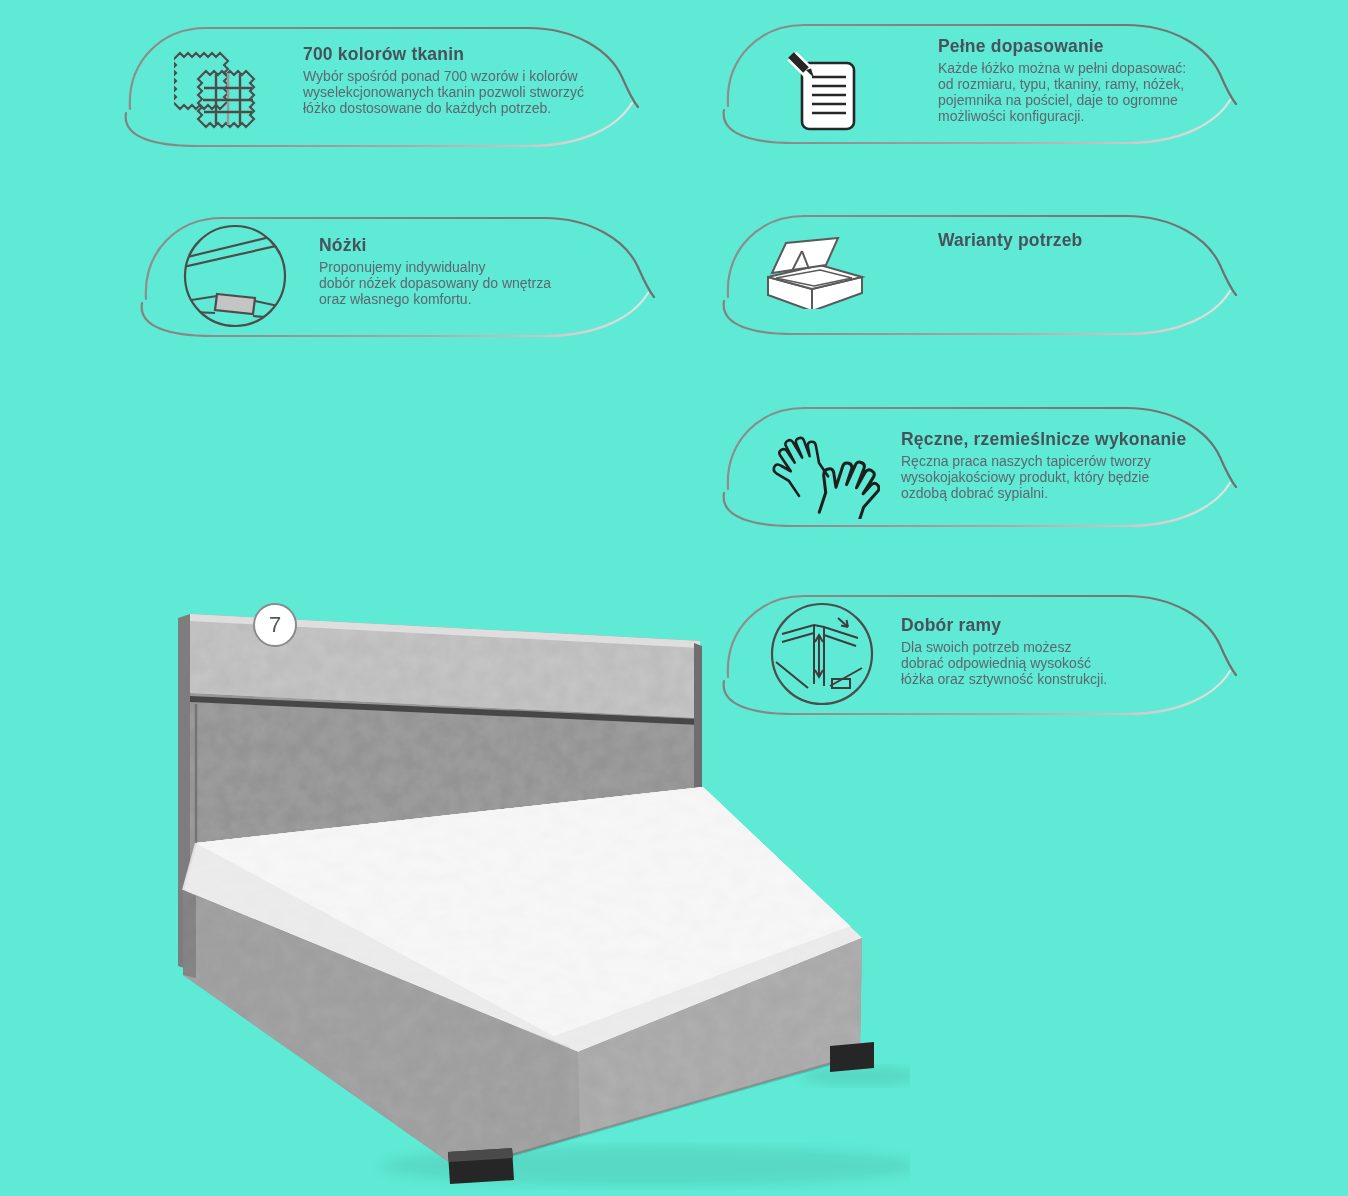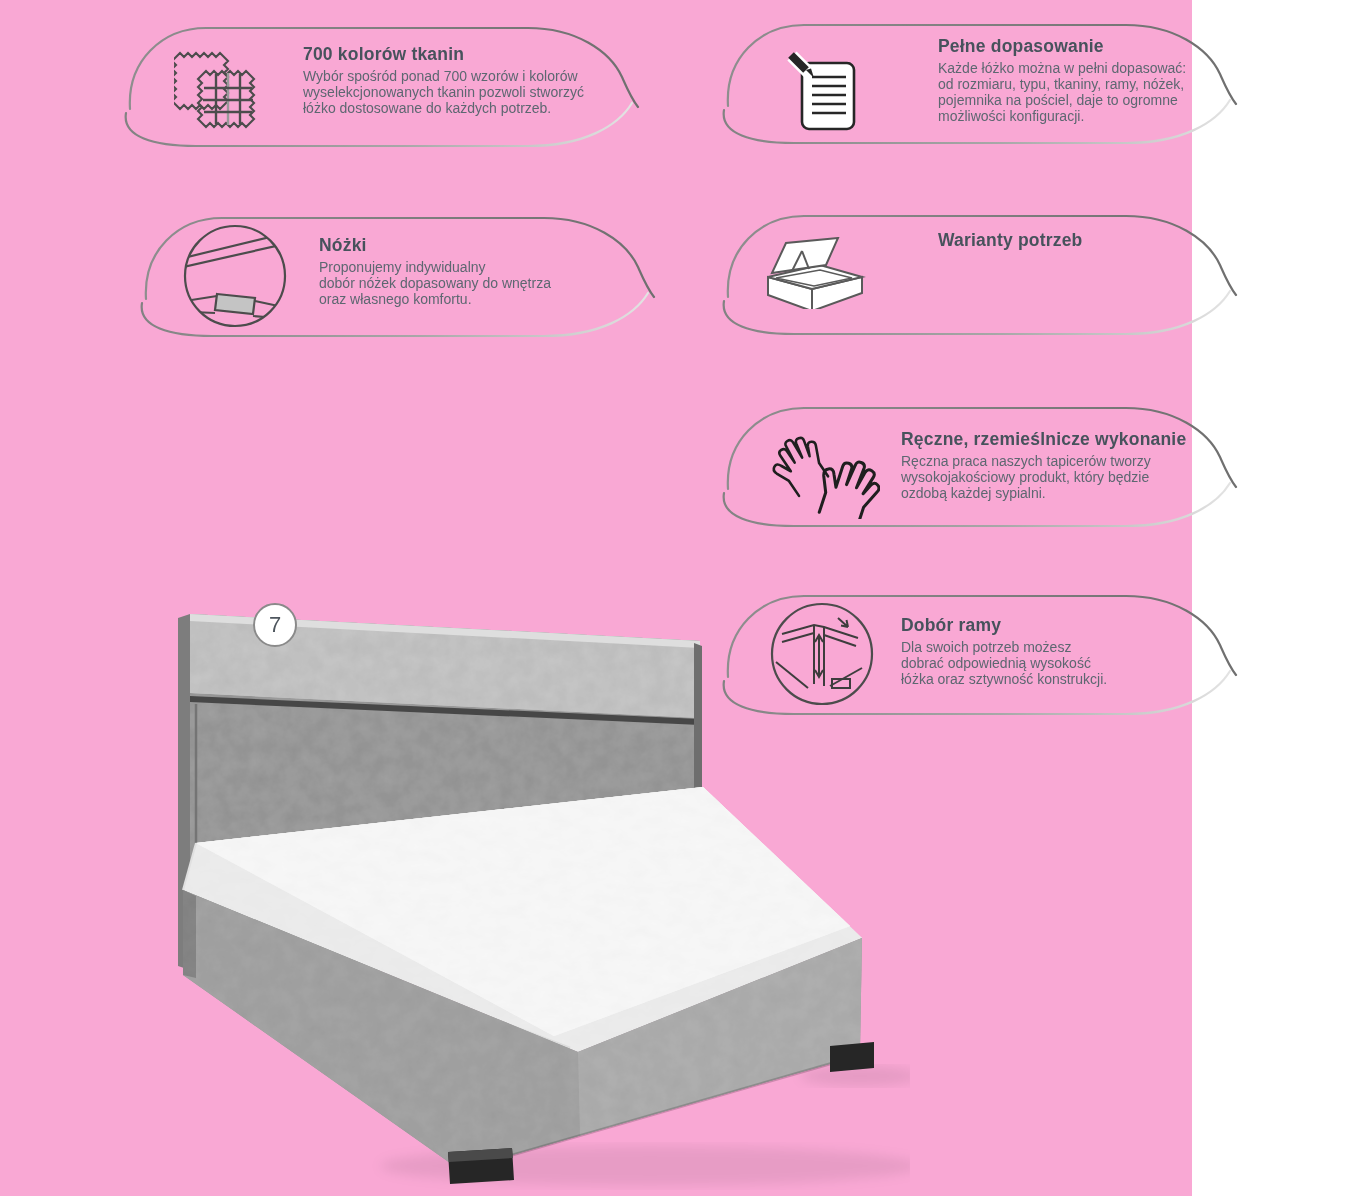--- a/index.html
+++ b/index.html
@@ -1,17 +1,17 @@
 <!DOCTYPE html>
 <html><head>
 <meta charset="utf-8">
 <style>
   html,body{margin:0;padding:0;background:#ffffff;width:1348px;height:1196px;overflow:hidden;
     font-family:"Liberation Sans", sans-serif;-webkit-font-smoothing:antialiased;}
-  .page{position:relative;width:1192px;height:1196px;background:#f9a8d4;}
+  .page{position:relative;width:1348px;height:1196px;background:#5eead4;}
 
   
   .card{position:absolute;width:492px;height:124px;}
   .card-border{position:absolute;left:-30px;top:-2px;pointer-events:none;}
   .card-icon{position:absolute;}
   .card-text{position:absolute;left:155px;top:18px;}
   .card.text-far .card-text{left:192px;}
   .card-title{margin:0;font-size:17.5px;font-weight:bold;color:#47525c;letter-spacing:.2px;}
   .card-desc{margin:3px 0 0 0;font-size:14px;line-height:16px;color:#5d6771;white-space:pre-line;}
 
@@ -194,21 +194,21 @@
         </g>
         <g transform="translate(50,34) rotate(18 29 30) scale(1.16)">
           <path d="M9,54 L9,36 L3,23 Q1,18 5,16 Q9,14 11,19 L16,29 L16,10 Q16,6 20,6 Q24,6 24,10 L24,24 L26,6 Q26,2 30,2 Q34,2 34,6 L33,24 L36,9 Q37,5 41,6 Q45,7 44,11 L40,27 L44,18 Q46,14 49.5,16 Q53,18 51,22 L44,38 L44,54"></path>
         </g>
       </svg>
     </div>
     <div class="card-text" style="top:24px;">
       <h3 class="card-title">Ręczne, rzemieślnicze wykonanie</h3>
       <p class="card-desc">Ręczna praca naszych tapicerów tworzy
 wysokojakościowy produkt, który będzie
-ozdobą każdej sypialni.</p>
+ozdobą dobrać sypialni.</p>
     </div>
   </div>
 
   <div class="card" style="left:746px;top:593px;">
     <svg class="card-border" width="552" height="128" viewBox="-30 -2 552 128">
       <use href="#cardUpper"></use>
         <use href="#cardLower"></use>
     </svg>
     <div class="card-icon" style="left:22px;top:7px;">
       <svg width="108" height="108" viewBox="0 0 108 108" fill="none" stroke="#3d3d3d" stroke-width="2">

